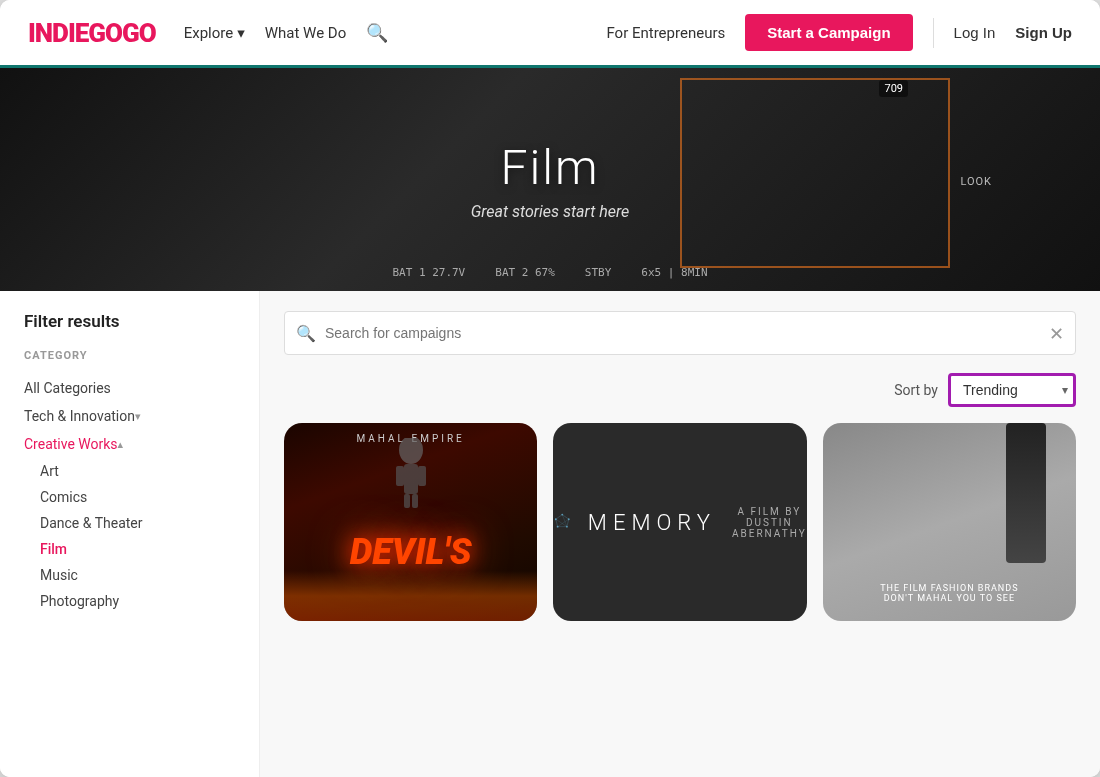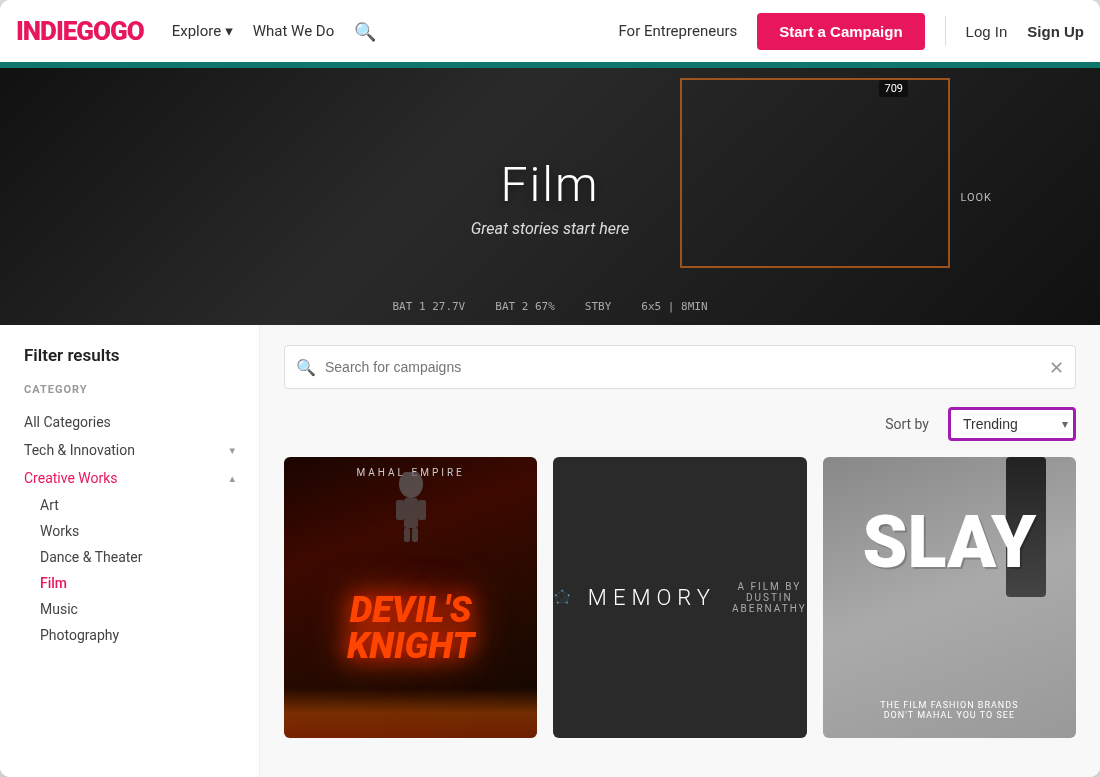--- a/index.html
+++ b/index.html
@@ -17,24 +17,24 @@
       background: #fff;
       border-radius: 10px;
       overflow: hidden;
       box-shadow: 0 4px 30px rgba(0,0,0,0.3);
     }
 
     
     .navbar {
       height: 68px;
       background: #fff;
-      border-bottom: 6px solid #0f766e;
-      display: flex;
-      align-items: center;
-      padding: 0 16px;
+      border-bottom: 3px solid #0f766e;
+      display: flex;
+      align-items: center;
+      padding: 0 28px;
       gap: 11px;
       position: relative;
       z-index: 10;
     }
     .logo {
       font-size: 26px;
       font-weight: 900;
       color: #e8175d;
       letter-spacing: -1px;
       margin-right: 8px;
@@ -94,21 +94,21 @@
       font-size: 15px;
       color: #333;
       cursor: pointer;
       font-weight: 600;
       background: none;
       border: none;
     }
 
     
     .hero {
-      height: 257px;
+      height: 223px;
       background: #000000;
       position: relative;
       display: flex;
       align-items: center;
       justify-content: center;
       overflow: hidden;
     }
     .hero-bg {
       position: absolute;
       inset: 0;
@@ -205,21 +205,20 @@
     .sidebar-item {
       padding: 6px 0;
       font-size: 14px;
       color: #444;
       cursor: pointer;
     }
     .sidebar-item.active { color: #e8175d; font-weight: 500; }
     .sidebar-item-parent {
       display: flex;
       align-items: center;
-      justify-content: space-between;
       padding: 6px 0;
       font-size: 14px;
       color: #444;
       cursor: pointer;
     }
     .sidebar-item-parent.open { color: #e8175d; }
     .sidebar-sub {
       padding-left: 16px;
     }
     .sidebar-sub .sidebar-item {
@@ -270,21 +269,21 @@
       color: #999;
       font-size: 18px;
       cursor: pointer;
     }
 
     
     .sort-bar {
       display: flex;
       align-items: center;
       justify-content: flex-end;
-      gap: 19px;
+      gap: 10px;
       margin-bottom: 16px;
     }
     .sort-label {
       font-size: 14px;
       color: #555;
     }
     .sort-select {
       border: 3px solid #a21caf;
       border-radius: 4px;
       padding: 6px 28px 6px 12px;
@@ -309,24 +308,24 @@
       pointer-events: none;
     }
 
     
     .campaign-grid {
       display: grid;
       grid-template-columns: repeat(3, 1fr);
       gap: 16px;
     }
     .campaign-card {
-      border-radius: 6px;
+      border-radius: 18px;
       overflow: hidden;
       cursor: pointer;
-      height: 281px;
+      height: 198px;
       position: relative;
     }
 
     
     .card-1 {
       background: linear-gradient(160deg, #1a0500 0%, #3d0900 30%, #200a00 70%, #0f0500 100%);
       position: relative;
       overflow: hidden;
     }
     .card-1-overlay {
@@ -487,21 +486,21 @@
       <div class="sidebar-item-parent">
         <span>Tech &amp; Innovation</span>
         <span class="chevron">▾</span>
       </div>
       <div class="sidebar-item-parent open">
         <span>Creative Works</span>
         <span class="chevron">▴</span>
       </div>
       <div class="sidebar-sub">
         <div class="sidebar-item">Art</div>
-        <div class="sidebar-item">Works</div>
+        <div class="sidebar-item">Comics</div>
         <div class="sidebar-item">Dance &amp; Theater</div>
         <div class="sidebar-item active">Film</div>
         <div class="sidebar-item">Music</div>
         <div class="sidebar-item">Photography</div>
       </div>
     </aside>
 
     <div class="right-panel">
 
       <div class="search-bar-wrap">
@@ -532,21 +531,20 @@
             <svg style="position:absolute;top:15px;left:50%;transform:translateX(-50%);width:50px;height:70px;opacity:0.7;" viewBox="0 0 50 70">
               <ellipse cx="25" cy="12" rx="12" ry="14" fill="#666"></ellipse>
               <rect x="18" y="26" width="14" height="30" fill="#555" rx="3"></rect>
               <rect x="10" y="28" width="8" height="20" fill="#555" rx="2"></rect>
               <rect x="32" y="28" width="8" height="20" fill="#555" rx="2"></rect>
               <rect x="18" y="56" width="6" height="14" fill="#555" rx="2"></rect>
               <rect x="26" y="56" width="6" height="14" fill="#555" rx="2"></rect>
             </svg>
             <div style="margin-top:60px;text-align:center;">
               <div class="card-1-title" style="font-size:36px;line-height:1;">Devil's</div>
-              <div class="card-1-title" style="font-size:36px;line-height:1;">Knight</div>
             </div>
             <div class="card-1-fire"></div>
           </div>
         </div>
 
         <div class="campaign-card card-2">
 
           <svg class="memory-graphic" viewBox="0 0 100 100" style="margin:0 auto;">
             <polygon points="50,10 85,35 75,75 25,75 15,35" fill="none" stroke="#5a9ab5" stroke-width="1.5"></polygon>
             <circle cx="50" cy="10" r="5" fill="#5a9ab5"></circle>
@@ -557,21 +555,20 @@
             <line x1="50" y1="10" x2="75" y2="75" stroke="#5a9ab5" stroke-width="1"></line>
             <line x1="85" y1="35" x2="25" y2="75" stroke="#5a9ab5" stroke-width="1"></line>
             <line x1="15" y1="35" x2="75" y2="75" stroke="#5a9ab5" stroke-width="1"></line>
           </svg>
           <div class="memory-title">MEMORY</div>
           <div class="memory-sub">A FILM BY DUSTIN ABERNATHY</div>
         </div>
 
         <div class="campaign-card card-3">
           <div class="slay-legs"></div>
-          <div class="slay-title">SLAY</div>
           <div class="slay-sub">
             <span>THE FILM FASHION BRANDS</span><br>
             <span>DON'T MAHAL YOU TO SEE</span>
           </div>
         </div>
 
       </div>
     </div>
   </div>
 </div>

